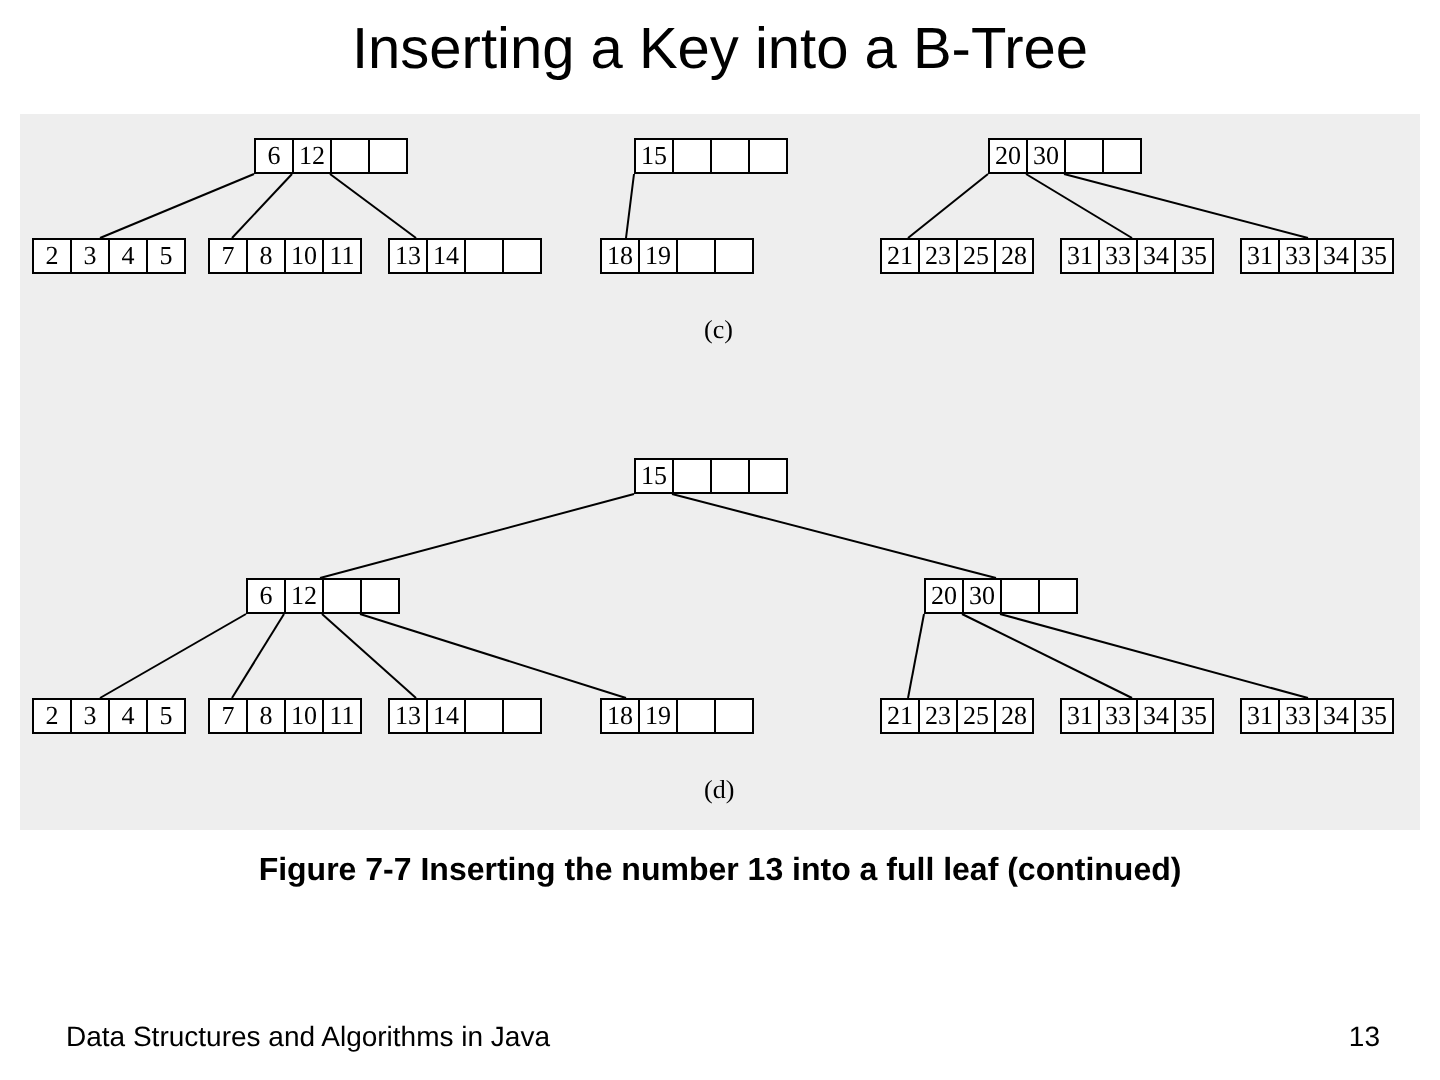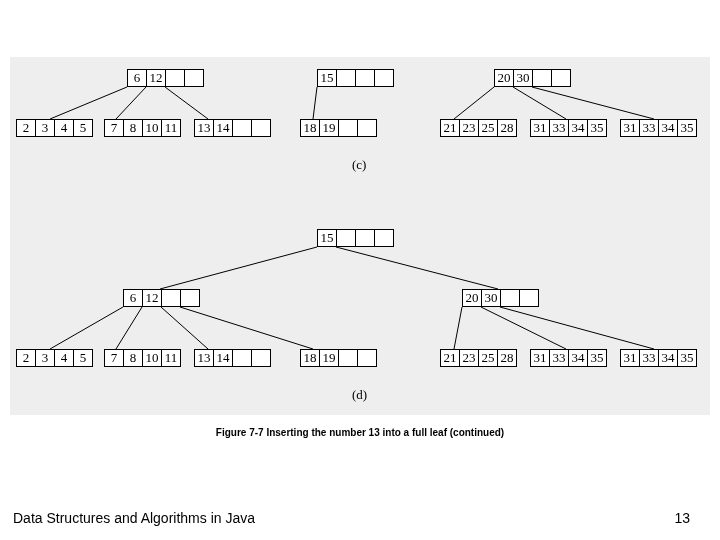--- a/index.html
+++ b/index.html
@@ -49,42 +49,42 @@
   }
   .cell:first-child { margin-left: 0; }
   .cell.empty { }
   .sublabel {
     position: absolute;
     font-family: "Times New Roman", Times, serif;
     font-size: 13px;
   }
   .caption {
     font-weight: bold;
-    font-size: 10px;
+    font-size: 16px;
     text-align: center;
     margin-top: 12px;
   }
   .footer-left {
     position: absolute;
-    left: 13px;
+    left: 33px;
     bottom: 14px;
     font-size: 14px;
   }
   .footer-right {
     position: absolute;
     right: 30px;
     bottom: 14px;
     font-size: 14px;
   }
 </style>
 </head>
 <body>
 
 <div class="title">
-  <br>
+  <span>Inserting a Key into a B-Tree</span><br>
 </div>
 
 <div class="fig-area">
 
   <svg class="edges" viewBox="0 0 700 358">
     <g stroke="#000" stroke-width="1" fill="none">
 
       <line x1="117" y1="30" x2="40" y2="62"></line>
       <line x1="136" y1="30" x2="106" y2="62"></line>
       <line x1="155" y1="30" x2="198" y2="62"></line>

